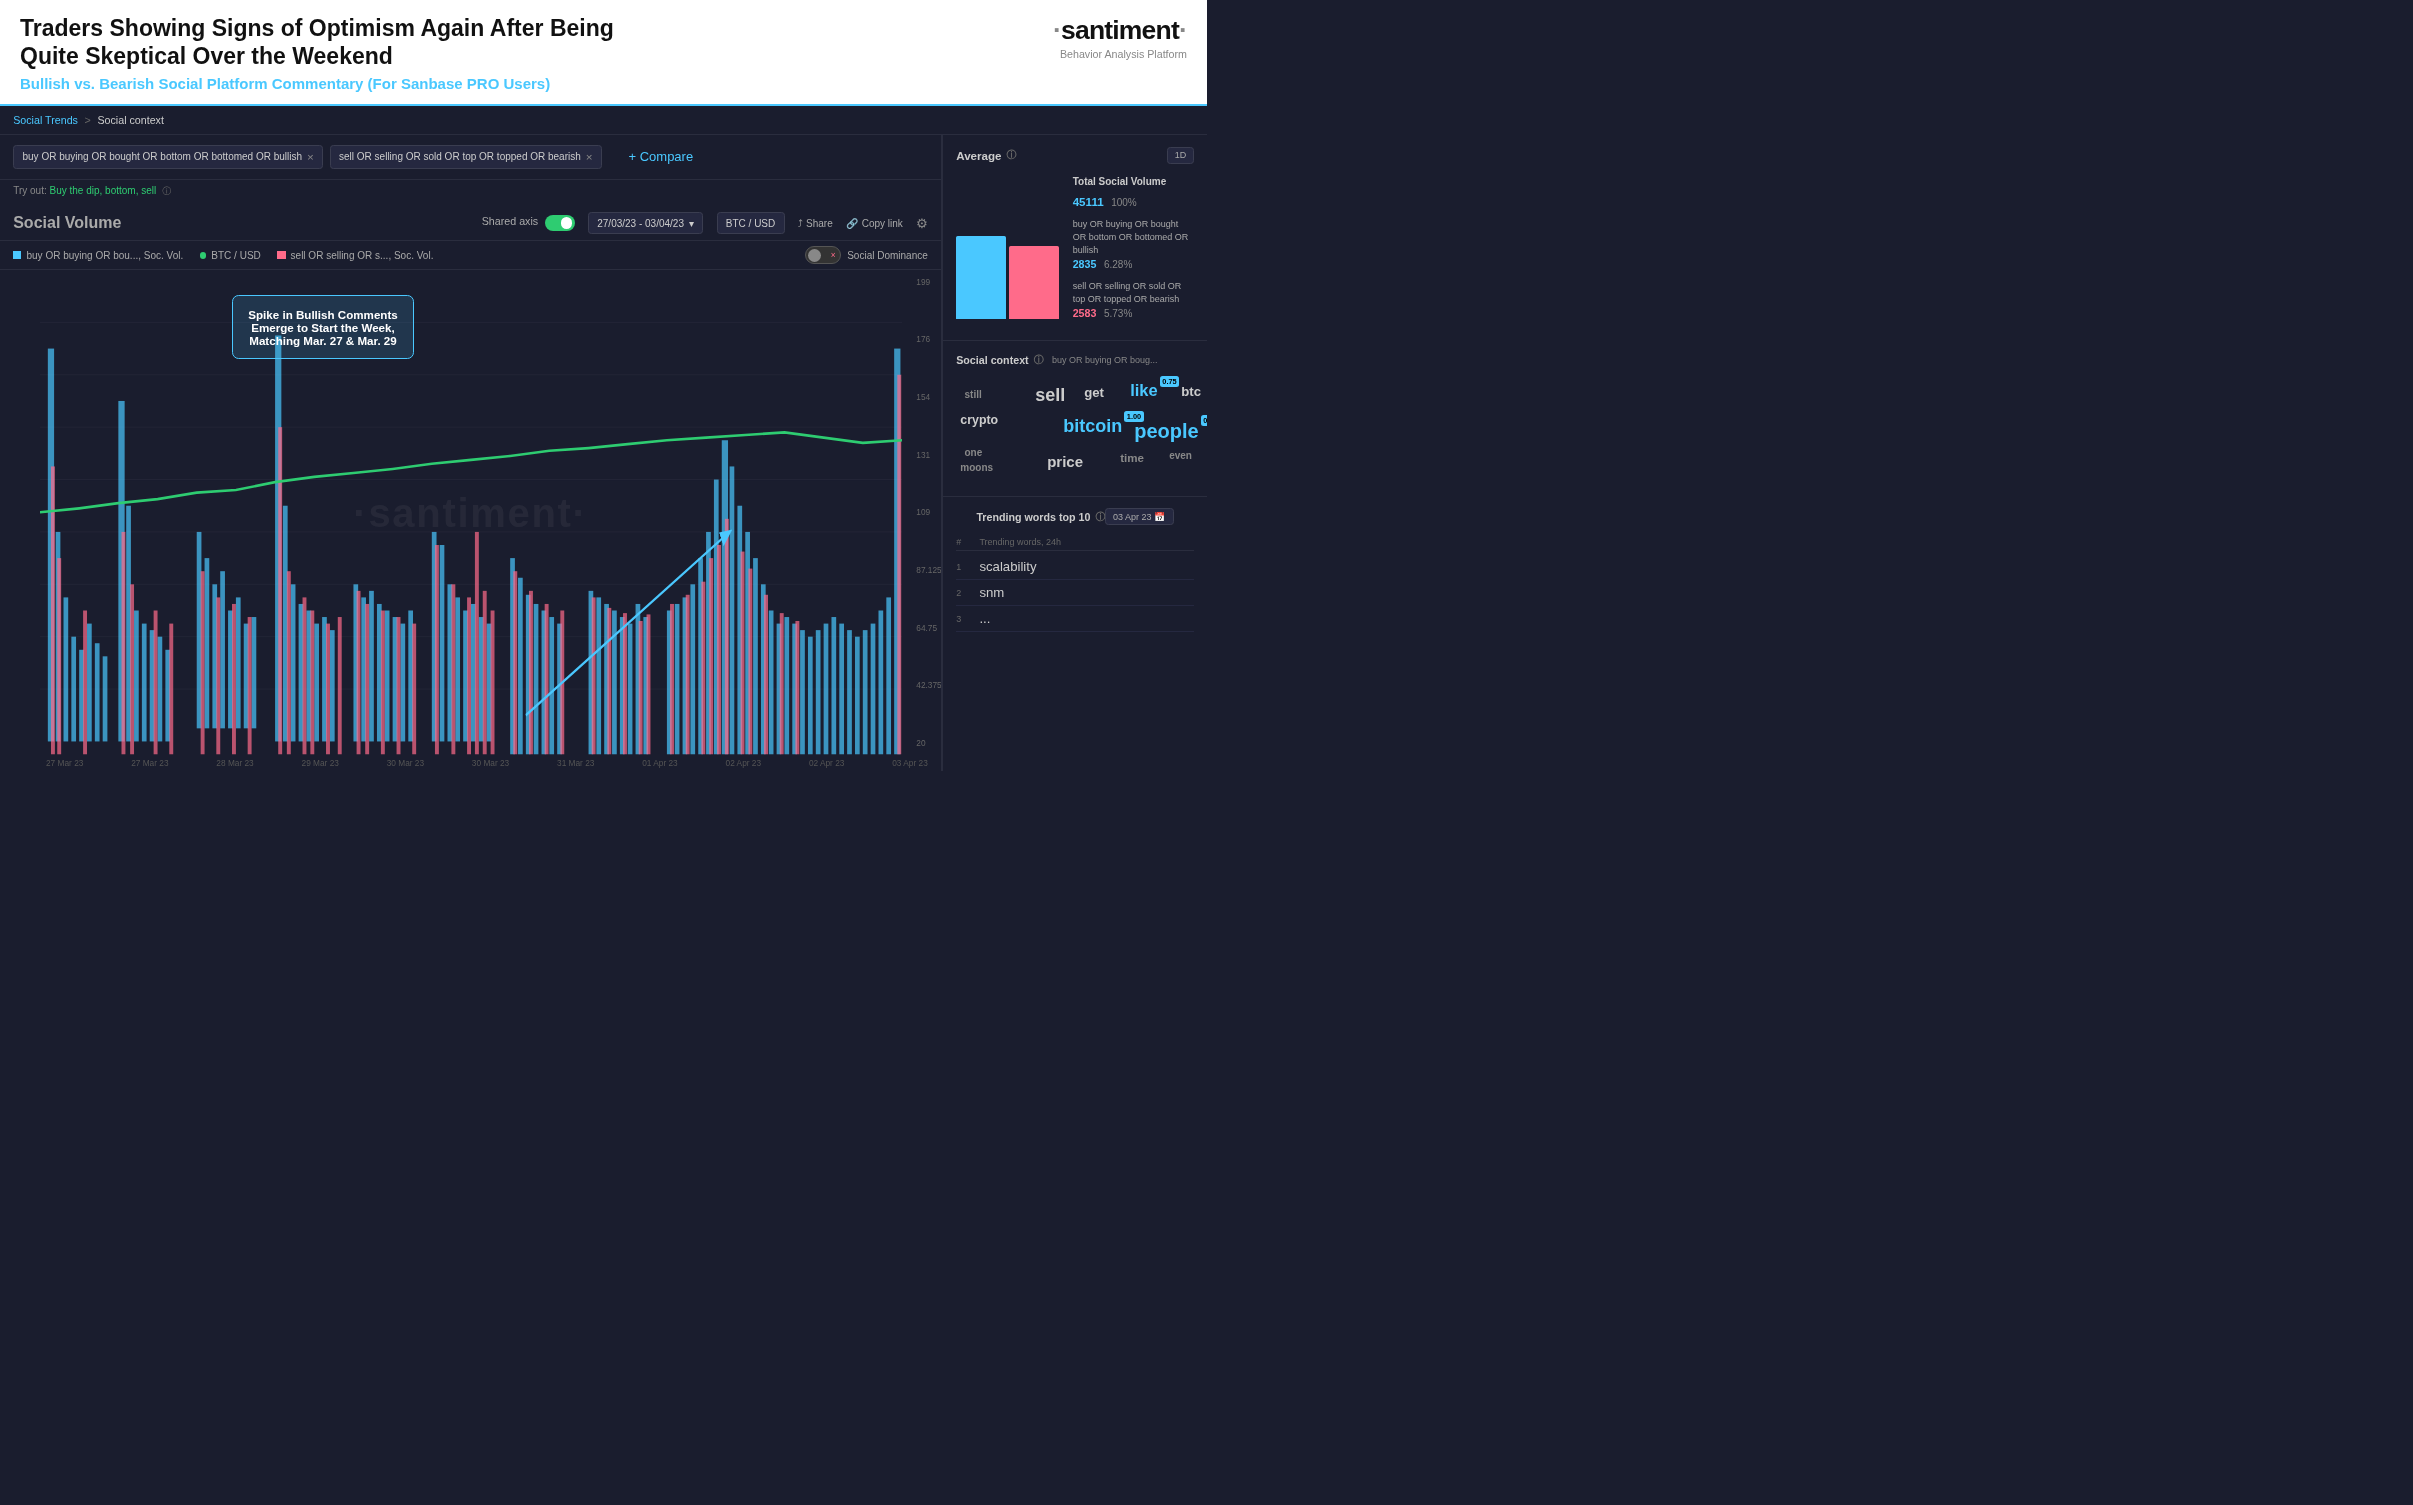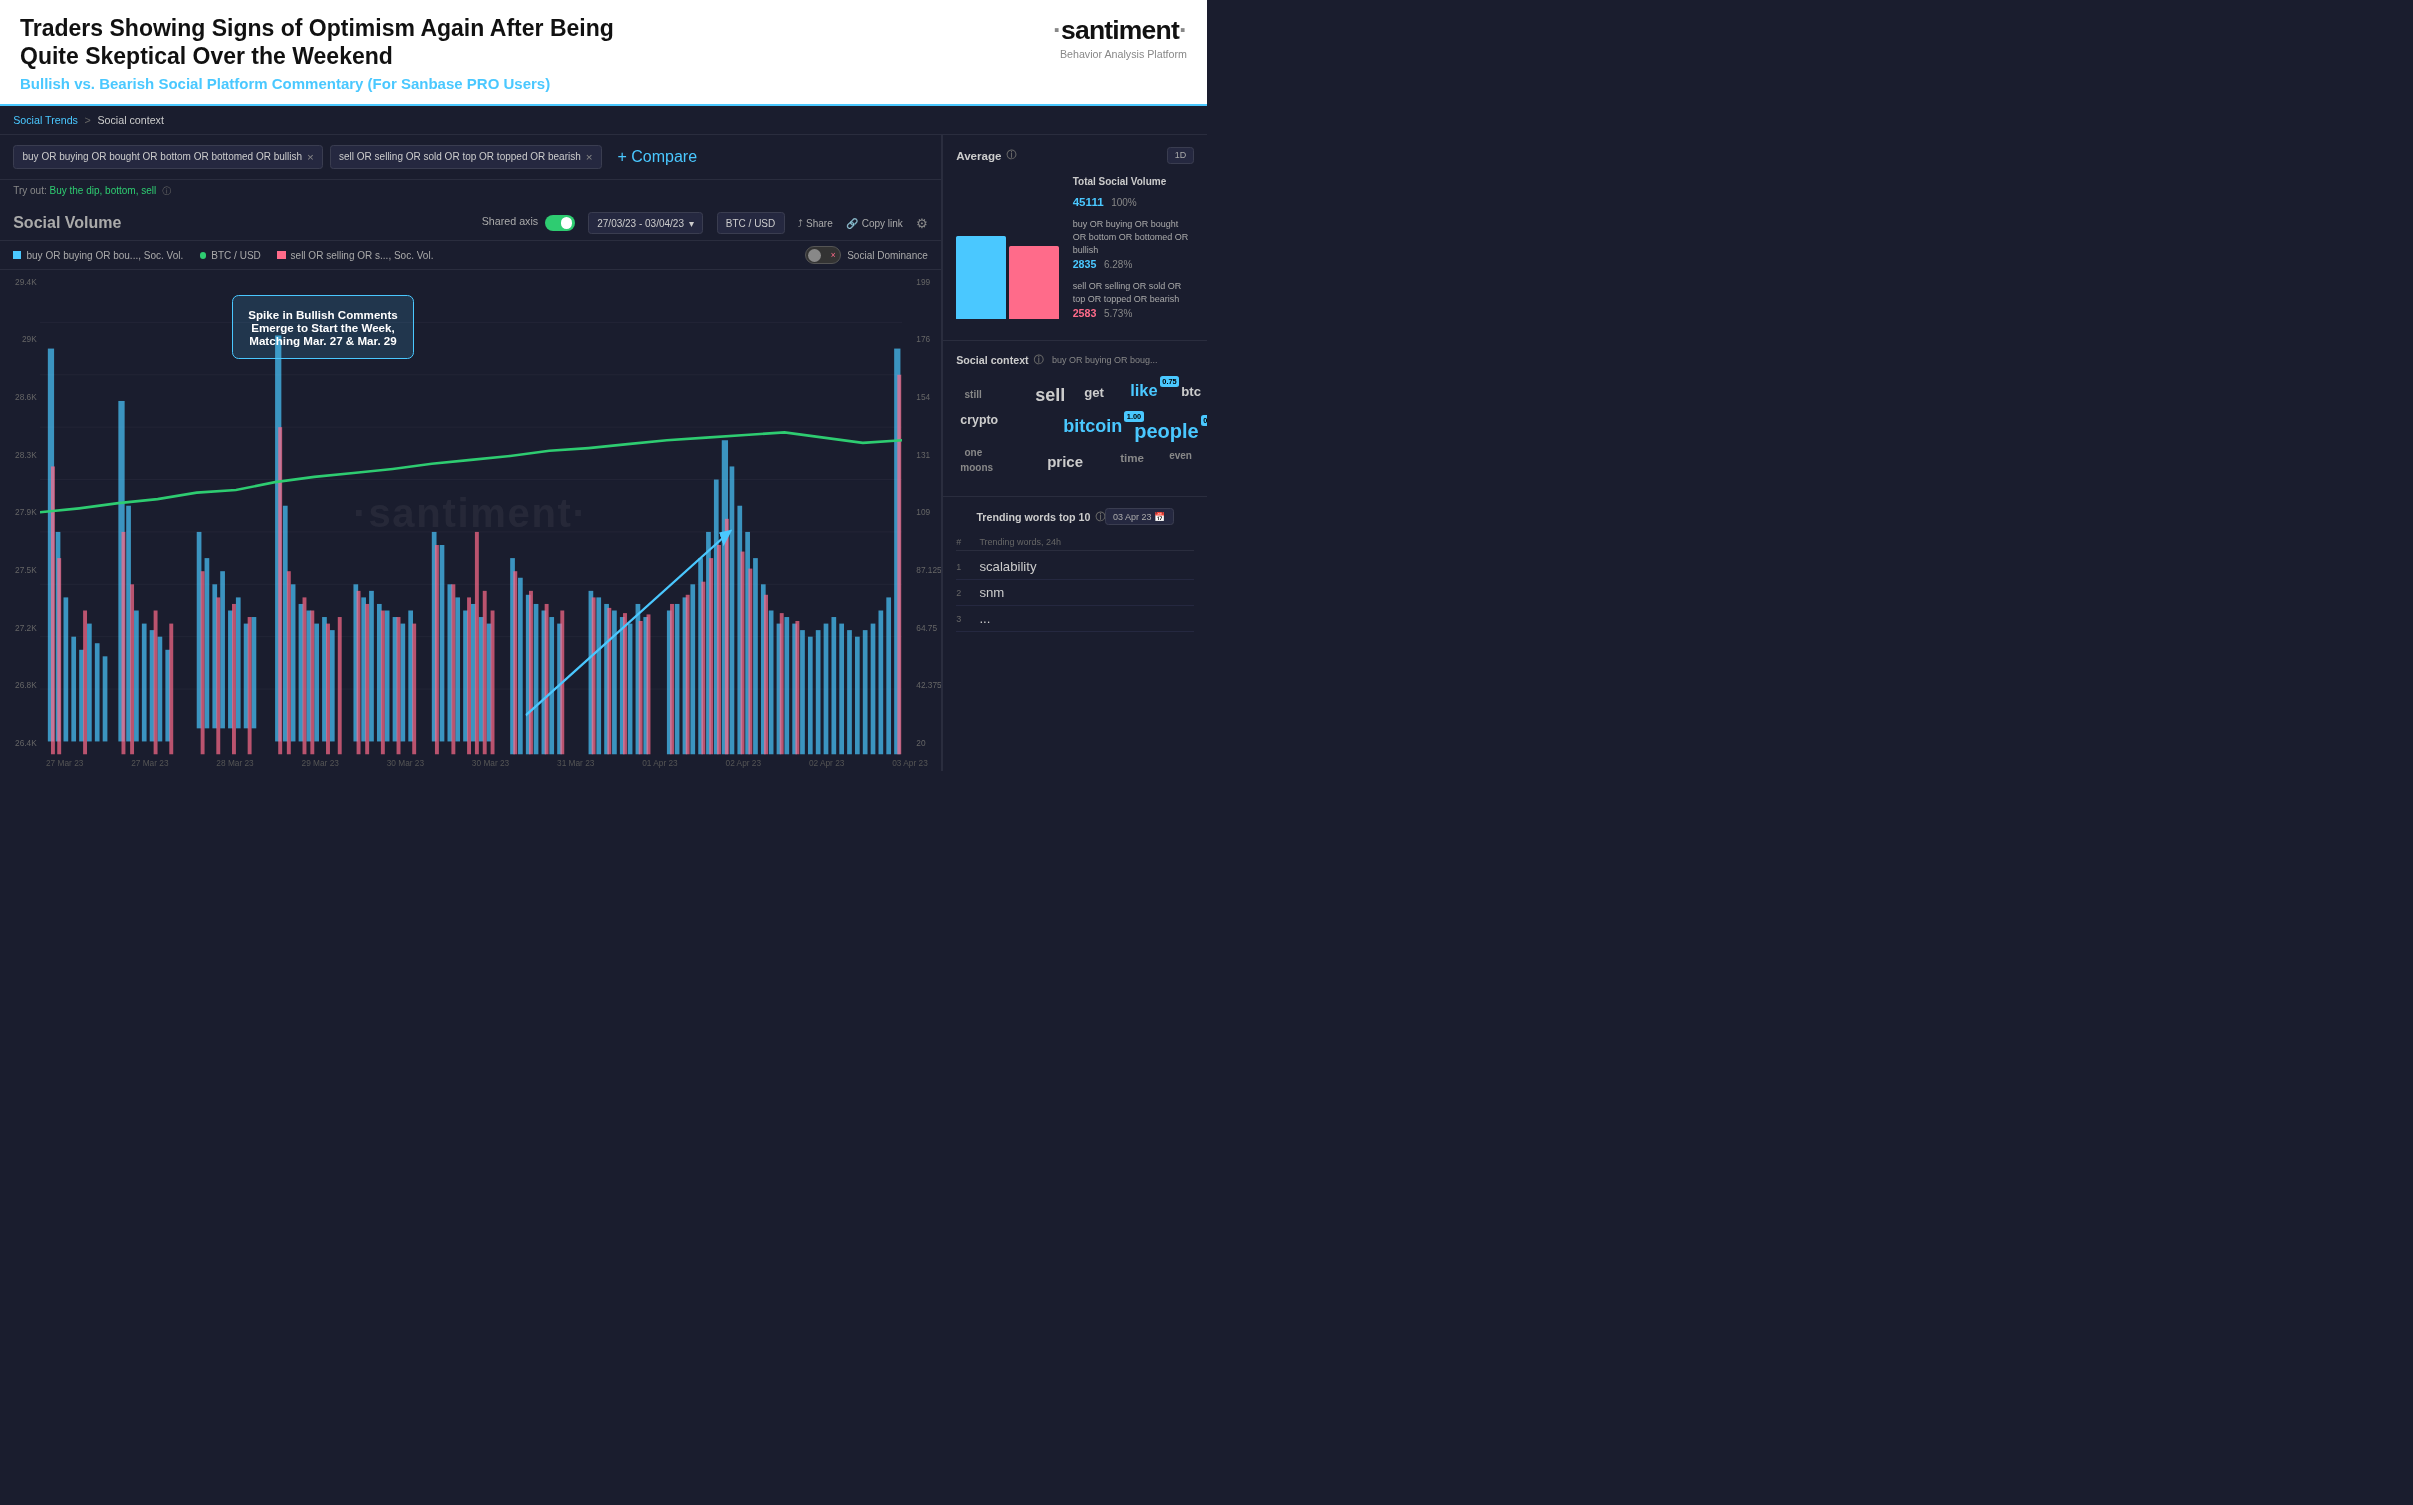--- a/index.html
+++ b/index.html
@@ -109,26 +109,26 @@
     }
     .search-tag .close-x {
       color: #888;
       font-size: 11.6px;
       cursor: pointer;
     }
     .compare-btn {
       background: none;
       border: none;
       color: #4ac8ff;
-      font-size: 16px;
+      font-size: 13px;
       cursor: pointer;
       display: flex;
       align-items: center;
       gap: 3.3px;
-      margin-left: 9px;
+      margin-left: 20px;
     }
 
     .try-out {
       padding: 5px 13.2px 8.3px;
       font-size: 10px;
       color: #888;
     }
     .try-out a {
       color: #2ecc71;
       text-decoration: none;
@@ -608,31 +608,20 @@
           <div class="circle"></div>
           <span class="toggle-x">×</span>
         </div>
         <span>Social Dominance</span>
       </div>
     </div>
 
     <div class="chart-area">
       <div class="watermark">·santiment·</div>
 
-      <div class="y-axis-left">
-        <span class="y-label">29.4K</span>
-        <span class="y-label">29K</span>
-        <span class="y-label">28.6K</span>
-        <span class="y-label">28.3K</span>
-        <span class="y-label">27.9K</span>
-        <span class="y-label">27.5K</span>
-        <span class="y-label">27.2K</span>
-        <span class="y-label">26.8K</span>
-        <span class="y-label">26.4K</span>
-      </div>
 
       <div class="y-axis-right">
         <span class="y-label-right">199</span>
         <span class="y-label-right">176</span>
         <span class="y-label-right">154</span>
         <span class="y-label-right">131</span>
         <span class="y-label-right">109</span>
         <span class="y-label-right">87.125</span>
         <span class="y-label-right">64.75</span>
         <span class="y-label-right">42.375</span>

